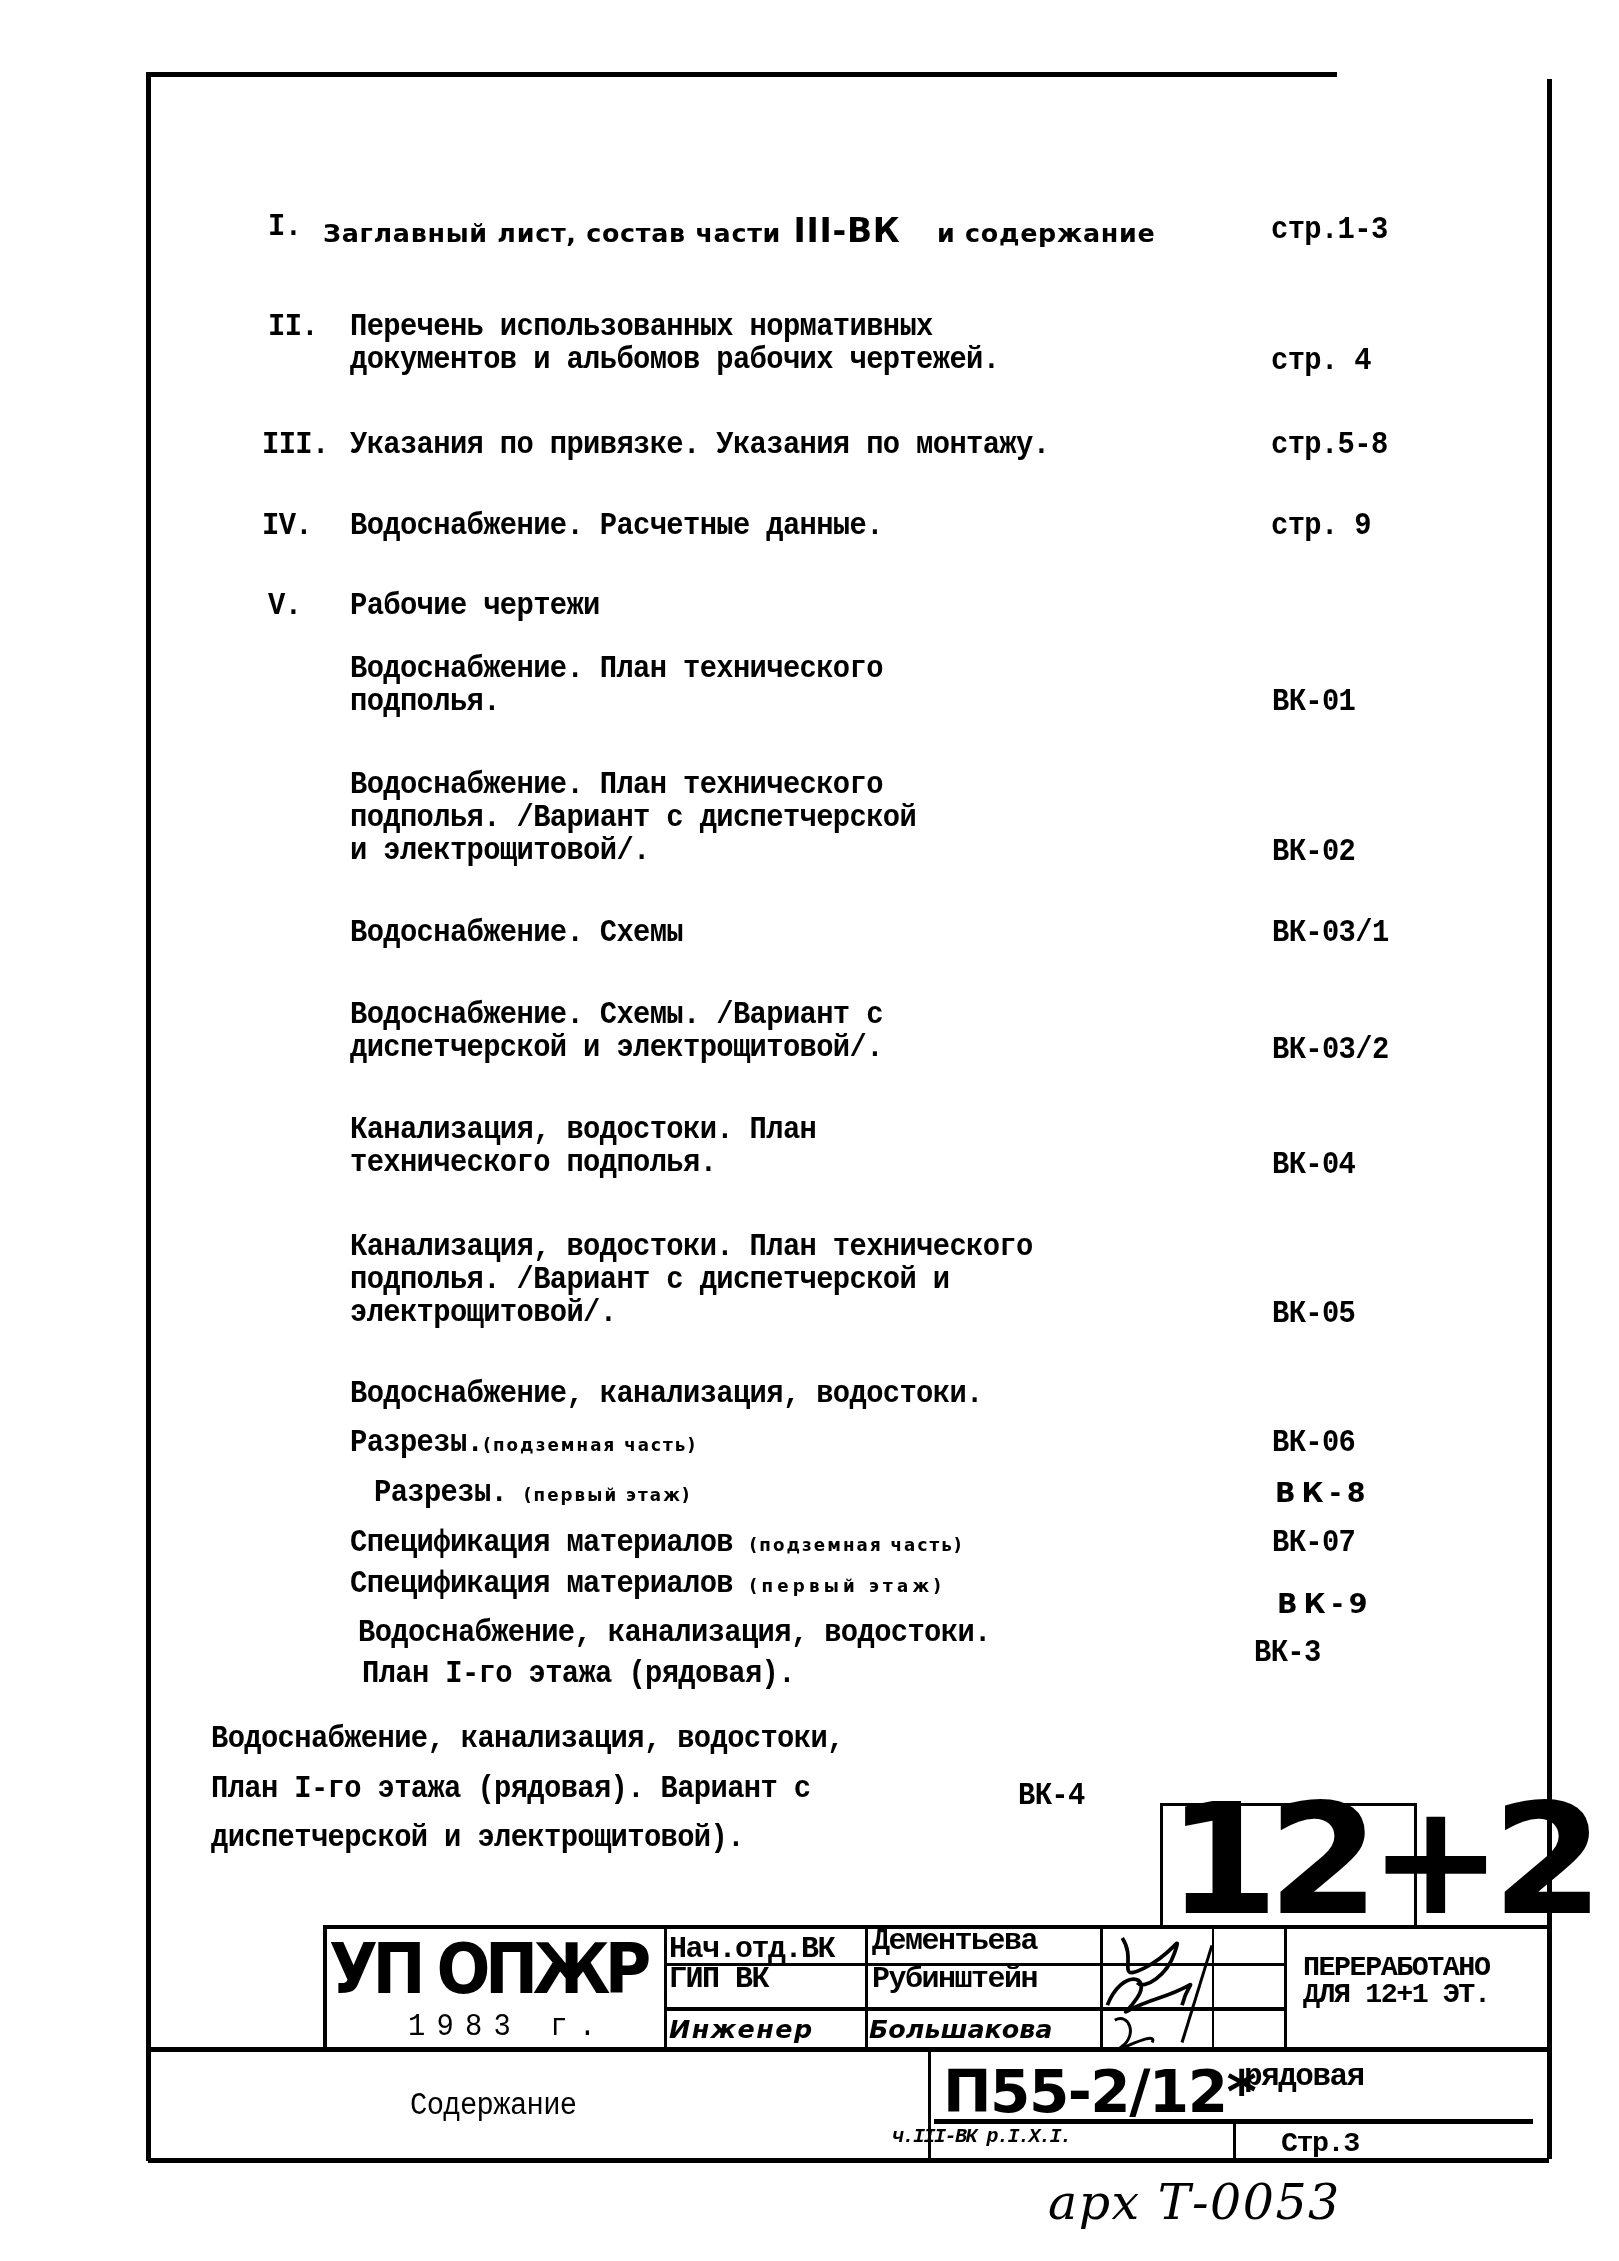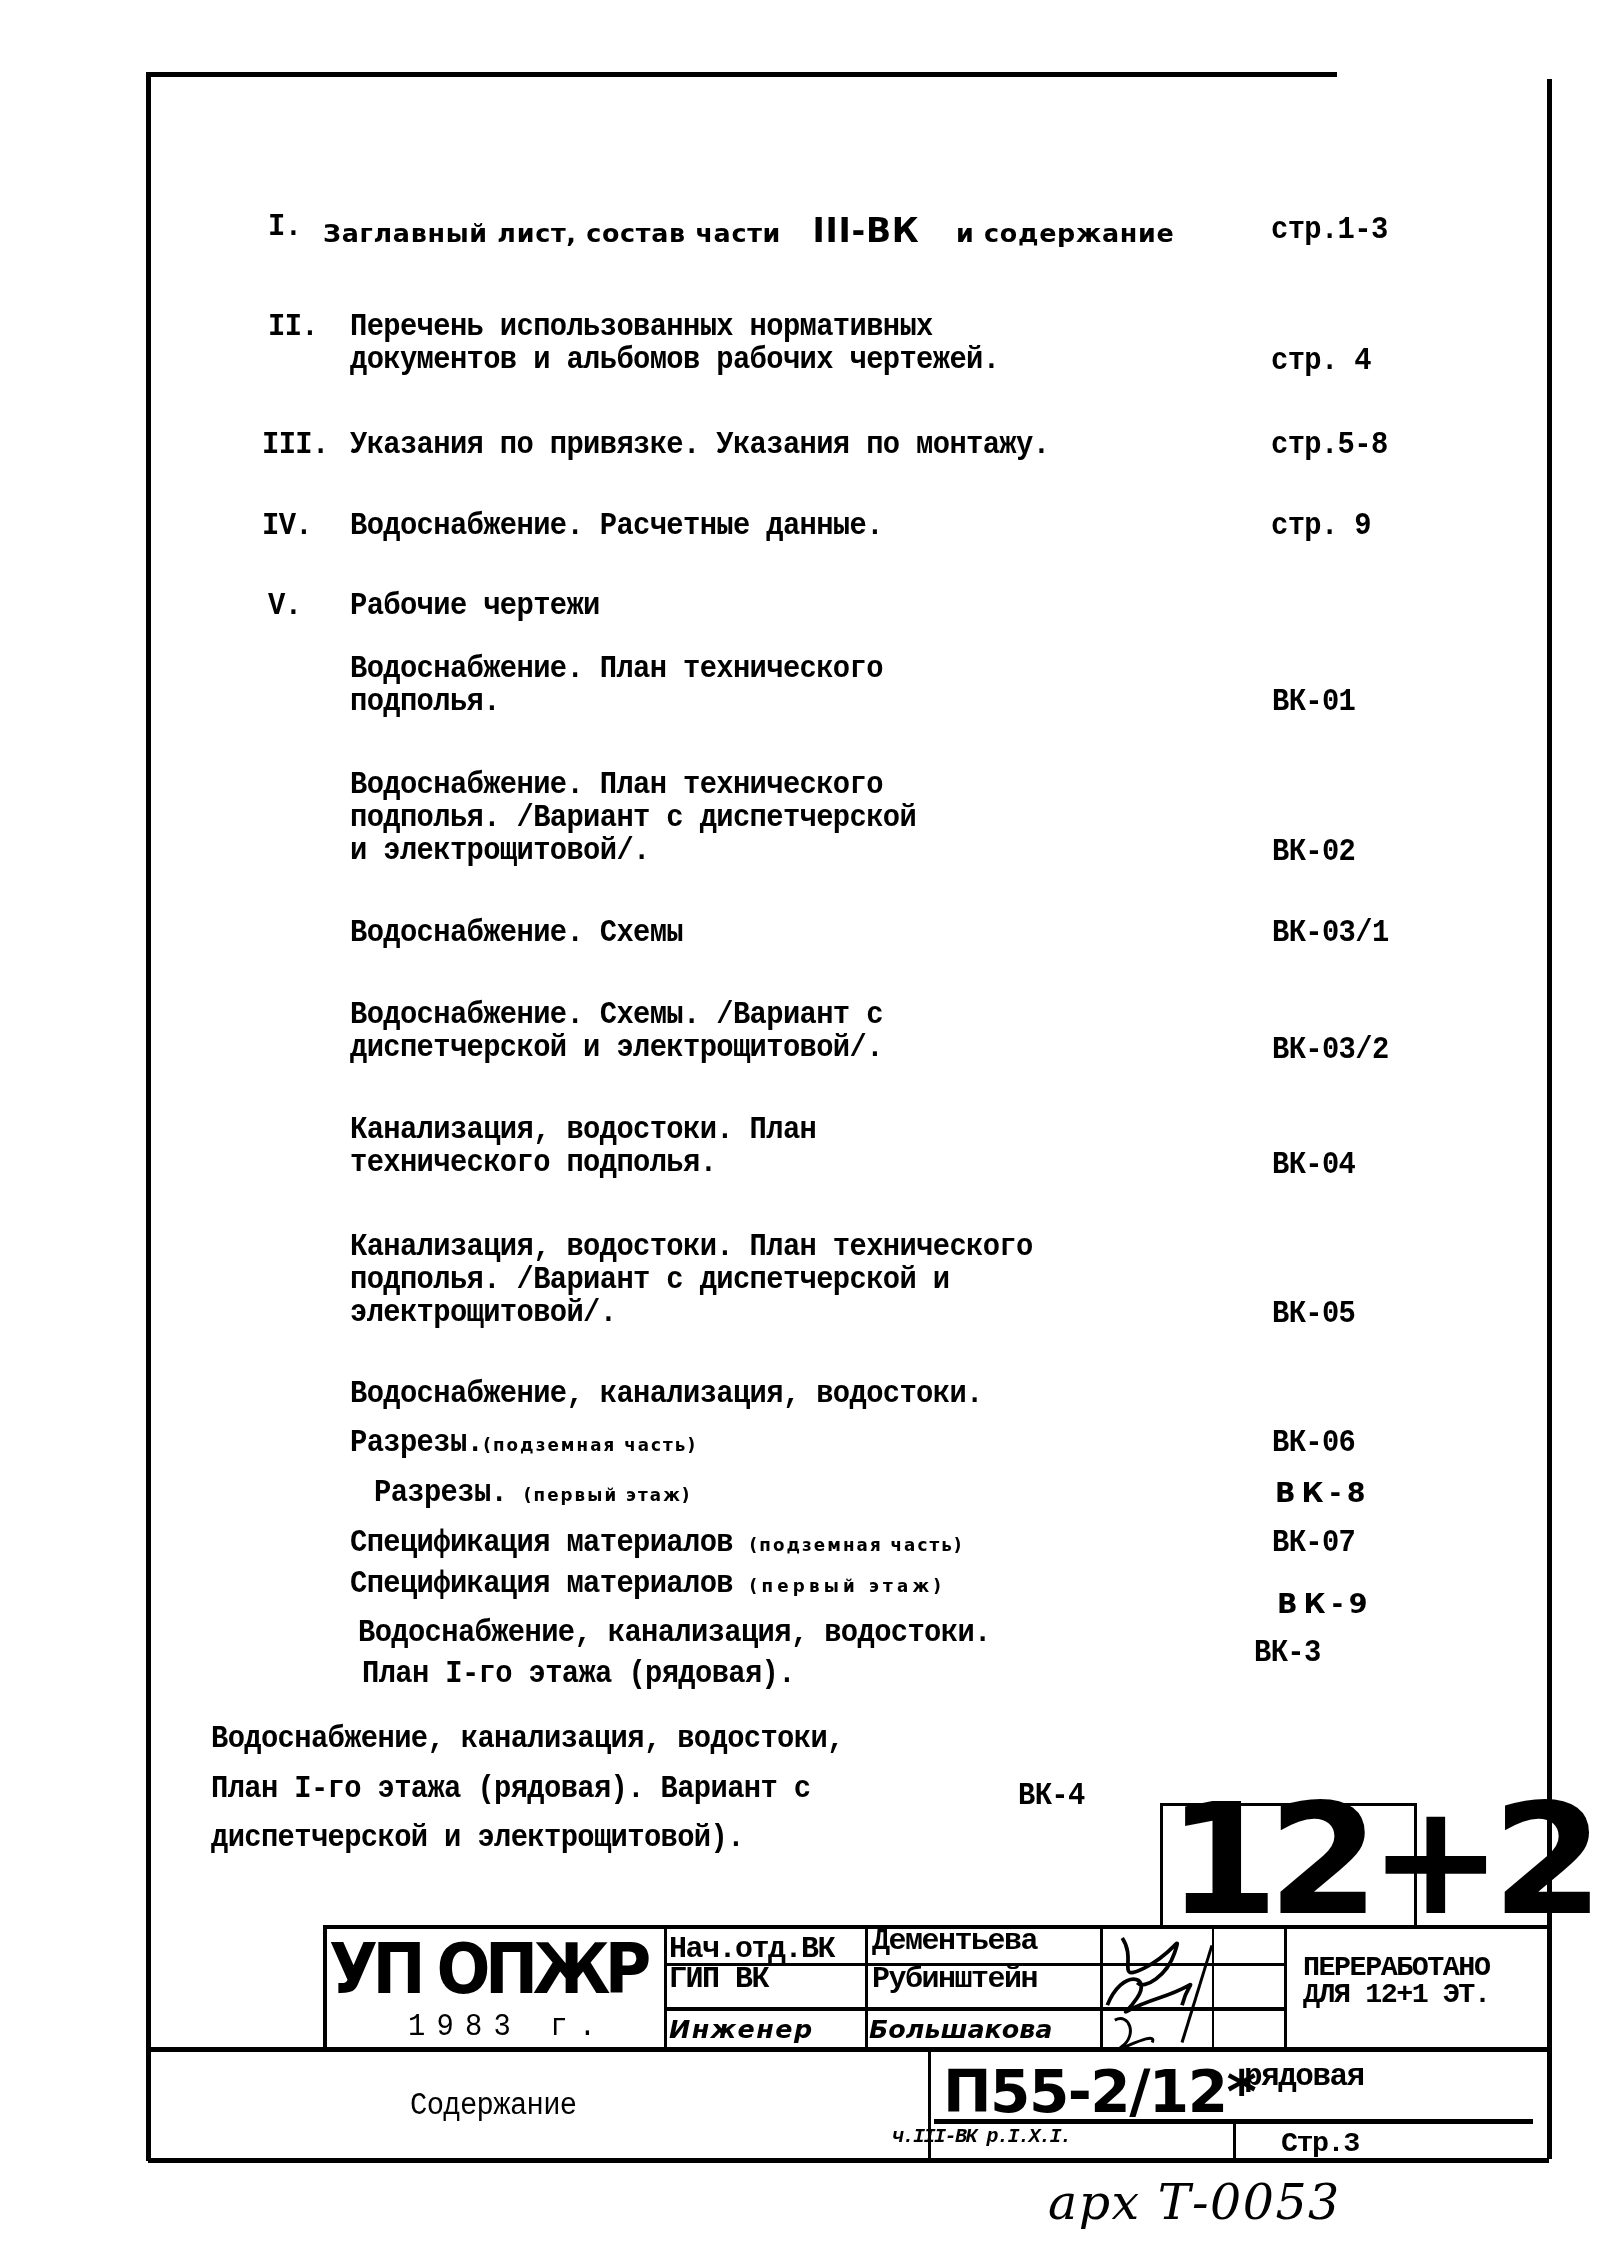--- a/index.html
+++ b/index.html
@@ -26,21 +26,21 @@
 
 <div class="line" style="left:147px;top:72px;width:1190px;height:5.2px;"></div>
 <div class="line" style="left:146px;top:72px;width:4.5px;height:2089px;"></div>
 <div class="line" style="left:1547px;top:79px;width:4.5px;height:2080px;"></div>
 
 <div>
 
   <div class="abs tw" style="left:268px;top:210px;">I.</div>
   <div class="abs hand" style="left:323px;top:211px;">
     <span>Заглавный лист, состав части</span>
-    <span style="font-size:33px;margin-left:22px;">III-ВК</span>
+    <span style="font-size:33px;margin-left:3px;">III-ВК</span>
     <span style="margin-left:27px;">и содержание</span>
   </div>
   <div class="abs tw" style="left:1271px;top:213px;">стр.1-3</div>
 
   <div class="abs tw" style="left:268px;top:310px;">II.</div>
   <div class="abs tw" style="left:350px;top:310px;">Перечень использованных нормативных</div>
   <div class="abs tw" style="left:350px;top:343px;">документов и альбомов рабочих чертежей.</div>
   <div class="abs tw" style="left:1271px;top:344px;">стр. 4</div>
 
   <div class="abs tw" style="left:262px;top:428px;">III.</div>

